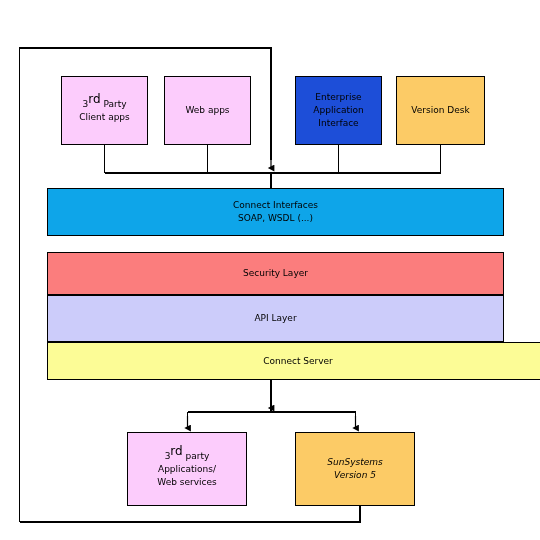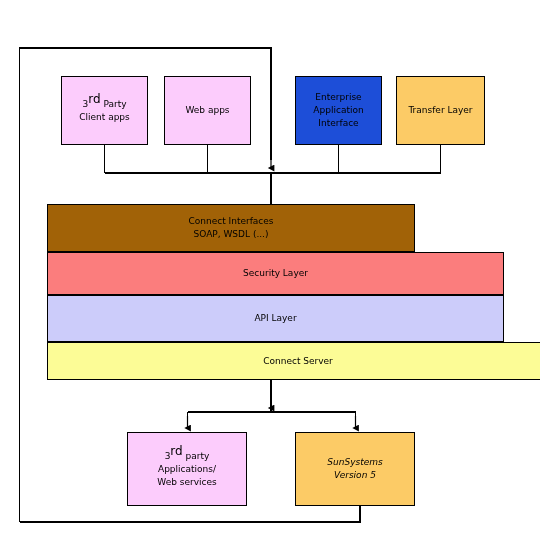--- a/index.html
+++ b/index.html
@@ -114,24 +114,24 @@
     <span class="lbl">Web apps</span>
   </div>
 
   <div class="node" style="left:295px; top:76px; width:87px; height:69px; background:#1d4ed8;">
     <span class="lbl">Enterprise
 Application
 Interface</span>
   </div>
 
   <div class="node" style="left:396px; top:76px; width:89px; height:69px; background:#FCCB66;">
-    <span class="lbl">Transfer Layer</span>
+    <span class="lbl">Version Desk</span>
   </div>
 
-  <div class="layer" style="left:47px; top:204px; width:368px; height:48px; background:#a16207;">
+  <div class="layer" style="left:47px; top:188px; width:457px; height:48px; background:#0ea5e9;">
     <span class="lbl">Connect Interfaces
 SOAP, WSDL (...)</span>
   </div>
 
   <div class="layer" style="left:47px; top:252px; width:457px; height:43px; background:#FB7D7D;">
     <span class="lbl">Security Layer</span>
   </div>
 
   <div class="layer" style="left:47px; top:295px; width:457px; height:47px; background:#CCCCFA;text-align:center;">
     <span class="lbl">API Layer</span>

